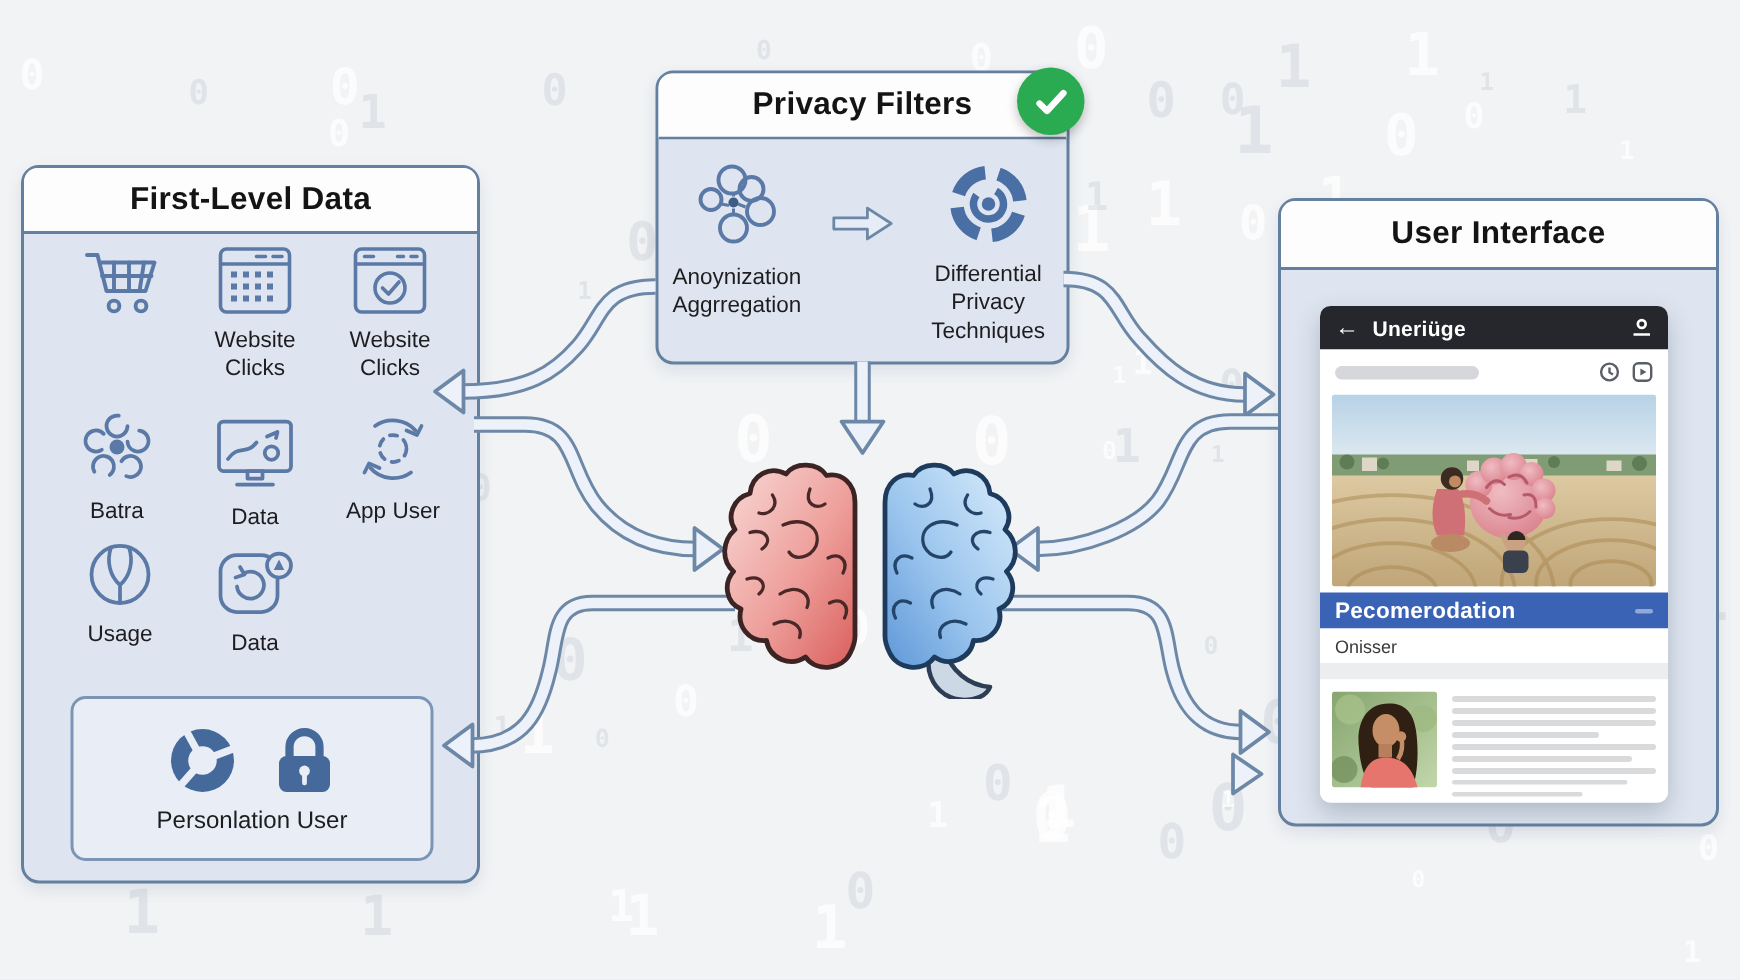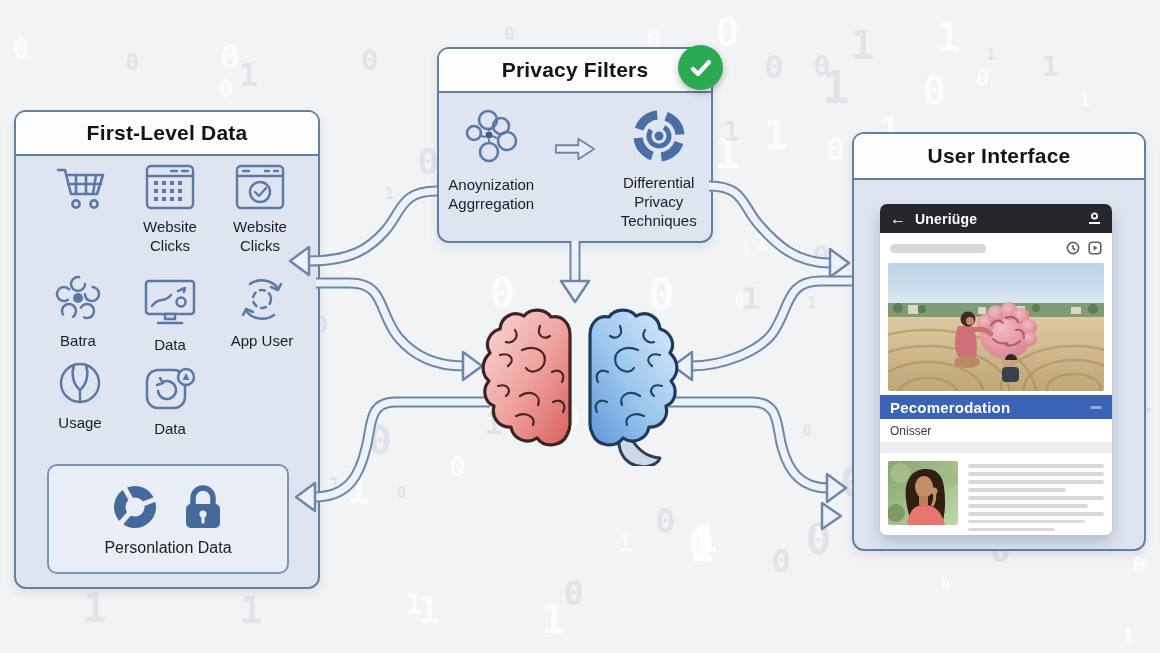--- a/index.html
+++ b/index.html
@@ -296,21 +296,21 @@
             <line x1="25" y1="25" x2="14" y2="5"></line>
           </g>
         </svg>
         <svg class="icon" width="46" height="50" viewBox="0 0 46 50">
           <path d="M13 23 v-7 a10 10 0 0 1 20 0 v7" fill="none" stroke="#46699b" stroke-width="5.5"></path>
           <rect x="6" y="22" width="34" height="24" rx="5" fill="#46699b"></rect>
           <circle cx="23" cy="32" r="3.6" fill="#e9eef6"></circle>
           <rect x="21.4" y="34" width="3.2" height="7.5" rx="1.5" fill="#e9eef6"></rect>
         </svg>
       </div>
-      <span class="fl-label" style="font-size:16px;">Personlation Data</span>
+      <span class="fl-label" style="font-size:16px;">Personlation User</span>
     </div>
   </section>
 
   <section class="panel ui-panel">
     <div class="hdr">
       <h2>User Interface</h2>
     </div>
 
     <div class="phone">
       <div class="phone-nav">

